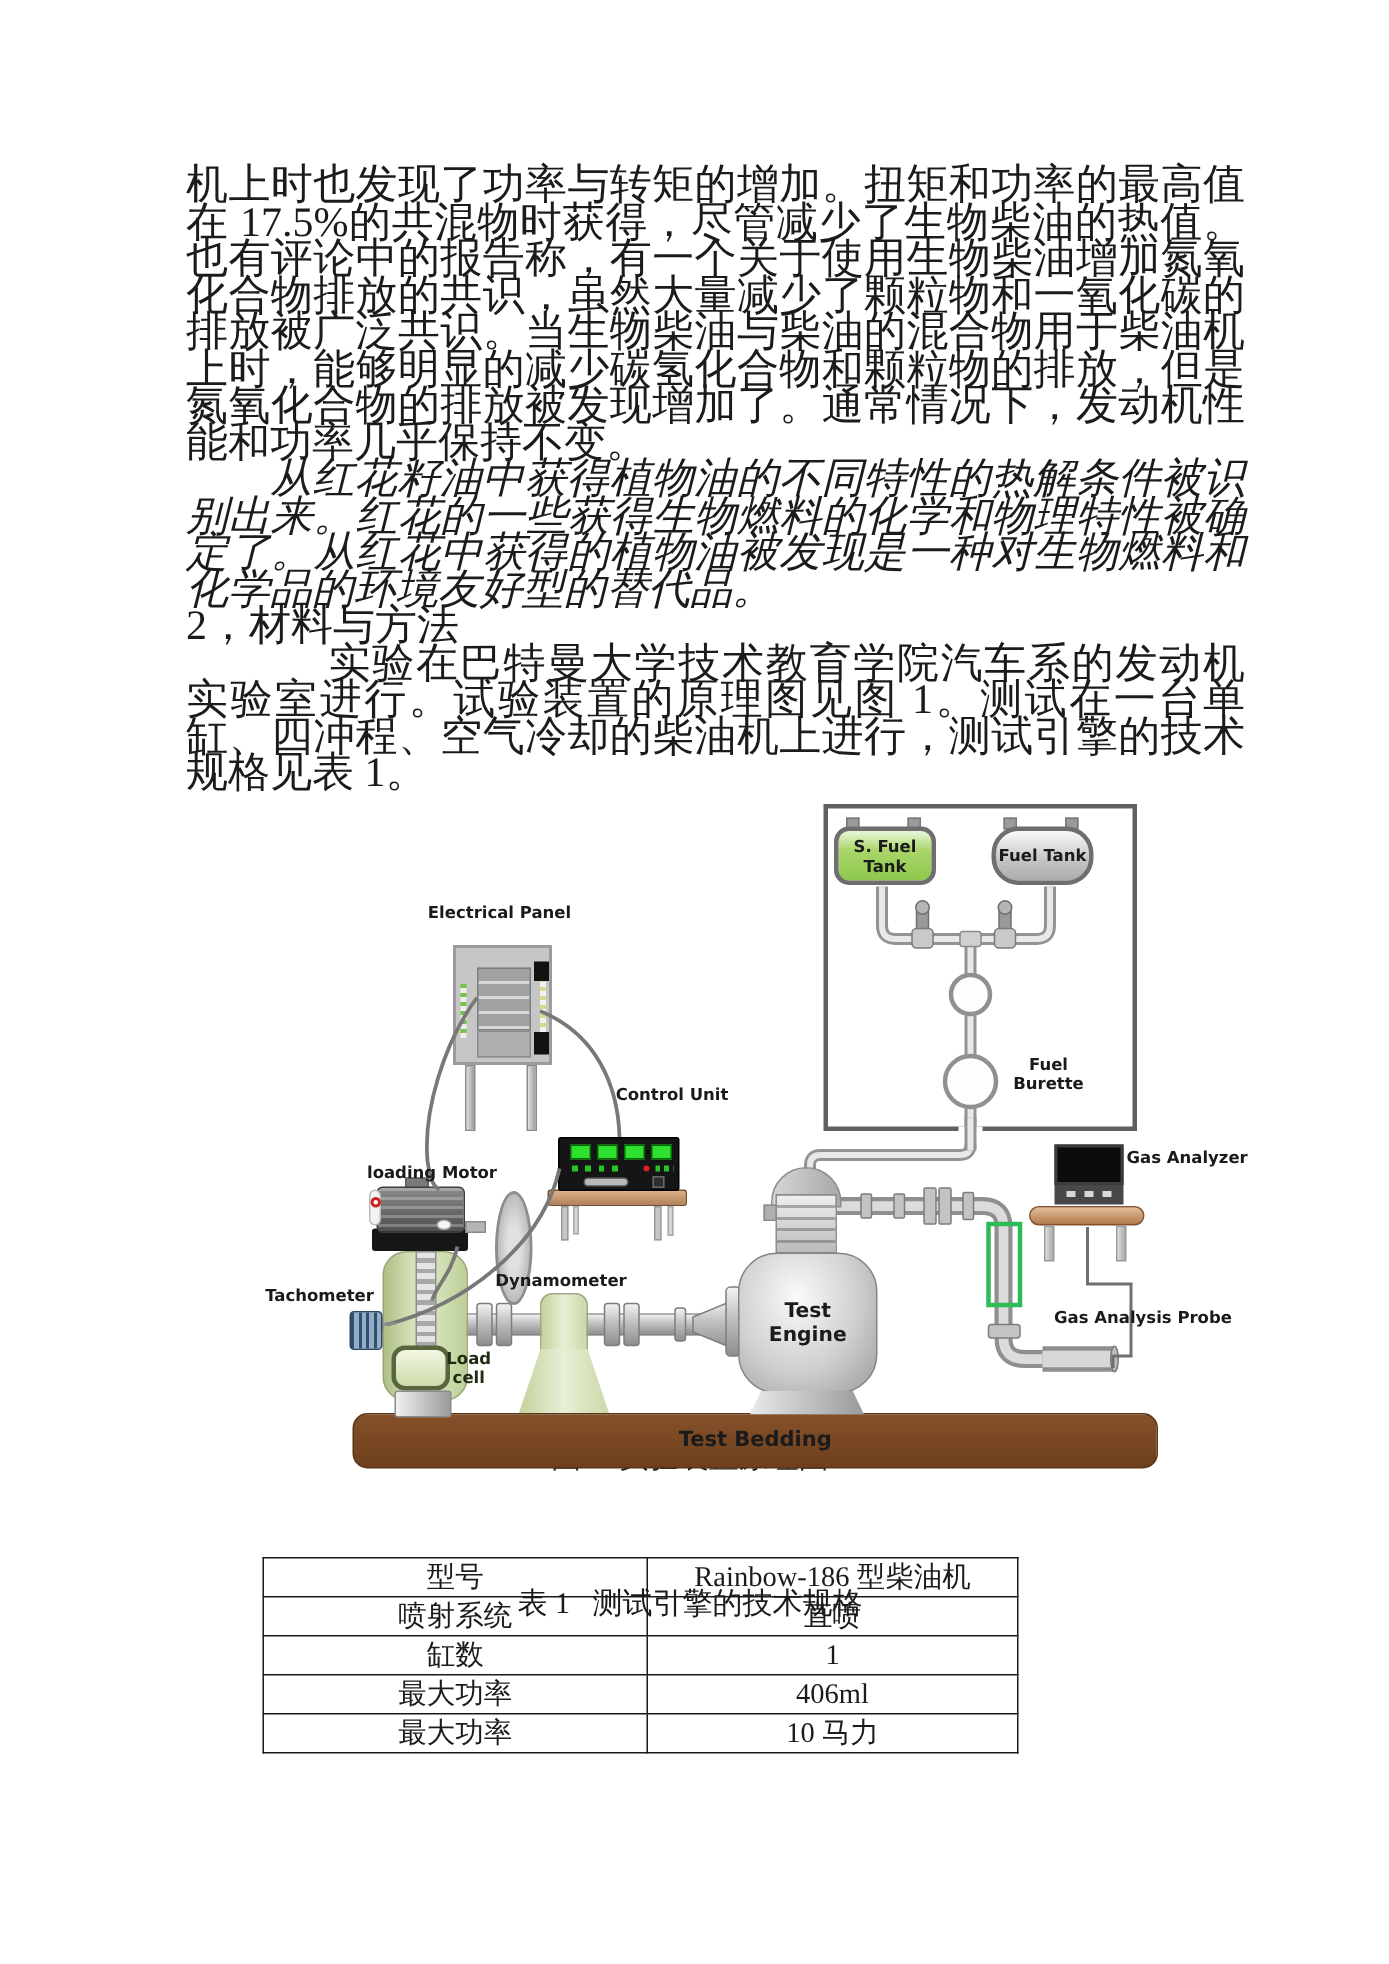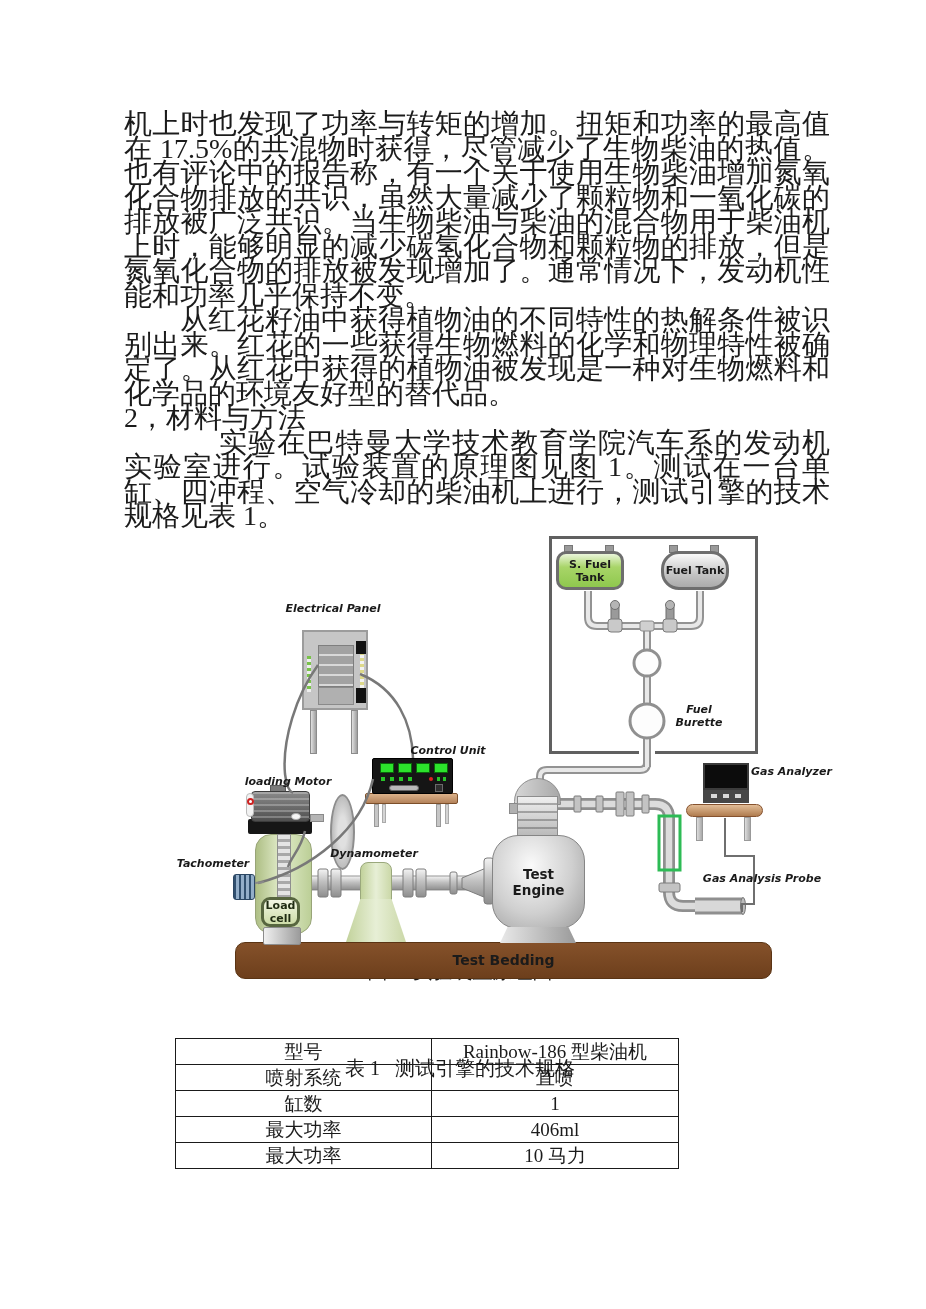--- a/index.html
+++ b/index.html
@@ -2,33 +2,33 @@
 <html><head>
 <meta charset="utf-8">
 <style>
   html,body{margin:0;padding:0;background:#fff;}
   #page{position:relative;width:926px;height:1309px;background:#fff;overflow:hidden;
         font-family:"Liberation Serif","DejaVu Serif",serif;color:#1b1b1b;}
   .a{position:absolute;}
   .txt{left:108px;top:112px;width:706px;font-size:28px;line-height:24.5px;
        text-align:justify;text-justify:inter-ideograph;margin-left:16px;}
   .txt p{margin:0;}
-  .ind{text-indent:2em;}
+  .ind{text-indent:2em;font-style:italic;}
   .ind4{text-indent:95px;}
   .cap{left:110px;width:700px;text-align:center;font-size:20px;white-space:pre;}
   #spec{left:175px;top:1038px;border-collapse:collapse;table-layout:fixed;width:504px;}
   #spec td{border:1.5px solid #1a1a1a;height:25px;padding:0;text-align:center;
            font-size:19px;line-height:24px;}
   #spec td.c1{width:255px;}
   #fig{left:150px;top:527px;width:700px;height:458px;}
   #fig .dev{position:absolute;z-index:2;box-sizing:border-box;}
   #fig svg{position:absolute;left:0;top:0;}
   #svg1{z-index:1;} #svg2{z-index:3;}
   .lbl{position:absolute;z-index:4;font-family:"DejaVu Sans","Liberation Sans",sans-serif;
-       font-weight:bold;font-size:11px;color:#1a1a1a;line-height:13px;text-align:center;font-style:italic;}
+       font-weight:bold;font-size:11px;color:#1a1a1a;line-height:13px;text-align:center;}
   .tanktext{display:flex;align-items:center;justify-content:center;width:100%;height:100%;
        font-family:"DejaVu Sans","Liberation Sans",sans-serif;font-weight:bold;font-size:11px;line-height:13px;text-align:center;}
 </style>
 </head>
 <body>
 
 <div id="page">
 
   <div class="a txt">
     <p>机上时也发现了功率与转矩的增加。扭矩和功率的最高值在 17.5%的共混物时获得，尽管减少了生物柴油的热值。也有评论中的报告称，有一个关于使用生物柴油增加氮氧化合物排放的共识，虽然大量减少了颗粒物和一氧化碳的排放被广泛共识。当生物柴油与柴油的混合物用于柴油机上时，能够明显的减少碳氢化合物和颗粒物的排放，但是氮氧化合物的排放被发现增加了。通常情况下，发动机性能和功率几乎保持不变。</p>
@@ -173,21 +173,21 @@
          background:radial-gradient(#e0e0e0 30%,#a2a2a2);border:2px solid #8d8d8d;"></div>
 
     <div class="dev" style="left:105px;top:307px;width:57px;height:100px;border-radius:16px;border:1px solid #98a478;
                 background:linear-gradient(90deg,#aebf85,#e2eccb 45%,#bccf97);"></div>
     <div class="dev" style="left:127px;top:307px;width:14px;height:86px;border:1px solid #8f8f8f;
          background:repeating-linear-gradient(180deg,#e4e4e4 0 4px,#a8a8a8 4px 7px);"></div>
     <div class="dev" style="left:83px;top:347px;width:22px;height:26px;border-radius:3px;border:1px solid #2c4763;
          background:repeating-linear-gradient(90deg,#31506f 0 2px,#93aec9 2px 5px);"></div>
     <div class="dev" style="left:111px;top:370px;width:39px;height:30px;border-radius:9px;border:3px solid #57663f;
                 background:linear-gradient(180deg,#f2f6e4,#cddca8);">
-      <span class="tanktext" style="color:#1f2b12;">Load cell</span>
+      <span class="tanktext" style="color:#1f2b12;padding-left:32px;">Load cell</span>
     </div>
     <div class="dev" style="left:113px;top:400px;width:38px;height:18px;border-radius:2px;
          background:linear-gradient(90deg,#f0f0f0,#9b9b9b);border:1px solid #8c8c8c;"></div>
 
     <div class="dev" style="left:210px;top:335px;width:32px;height:42px;border-radius:8px 8px 0 0;
          background:linear-gradient(90deg,#c2d29b,#e7efd6 50%,#cbd8a8);border:1px solid #9aa87c;"></div>
     <div class="dev" style="left:196px;top:372px;width:60px;height:43px;
          clip-path:polygon(24% 0,76% 0,100% 100%,0 100%);
          background:linear-gradient(90deg,#c2d29b,#e7efd6 50%,#cbd8a8);"></div>
 
@@ -222,21 +222,21 @@
         <path d="M223,252 C212,302 162,342 108,356"></path>
         <path d="M155,304 C151,322 141,330 138,340"></path>
       </g>
       <rect x="489" y="224" width="16" height="12" fill="#ffffff"></rect>
       <path d="M497,218 V240" fill="none" stroke="#939393" stroke-width="8"></path>
       <path d="M497,218 V240" fill="none" stroke="#e8e8e8" stroke-width="4"></path>
       <path d="M105,356 L114,355" stroke="#8a8a8a" stroke-width="2"></path>
     </svg>
 
     <div class="lbl" style="left:116px;top:75px;width:134px;">Electrical Panel</div>
-    <div class="lbl" style="left:240px;top:217px;width:116px;">Control Unit</div>
+    <div class="lbl" style="left:240px;top:196px;width:116px;">Control Unit</div>
     <div class="lbl" style="left:88px;top:248px;width:100px;">loading Motor</div>
     <div class="lbl" style="left:13px;top:330px;width:100px;">Tachometer</div>
     <div class="lbl" style="left:164px;top:320px;width:120px;">Dynamometer</div>
     <div class="lbl" style="left:519px;top:176px;width:60px;">Fuel Burette</div>
     <div class="lbl" style="left:601px;top:238px;width:110px;text-align:left;">Gas Analyzer</div>
     <div class="lbl" style="left:537px;top:345px;width:150px;">Gas Analysis Probe</div>
   </div>
 
   <div class="a cap" style="top:958px;">图 1  实验装置原理图</div>
   <div class="a cap" style="top:1011px;margin-top:44px;">表 1   测试引擎的技术规格</div>

